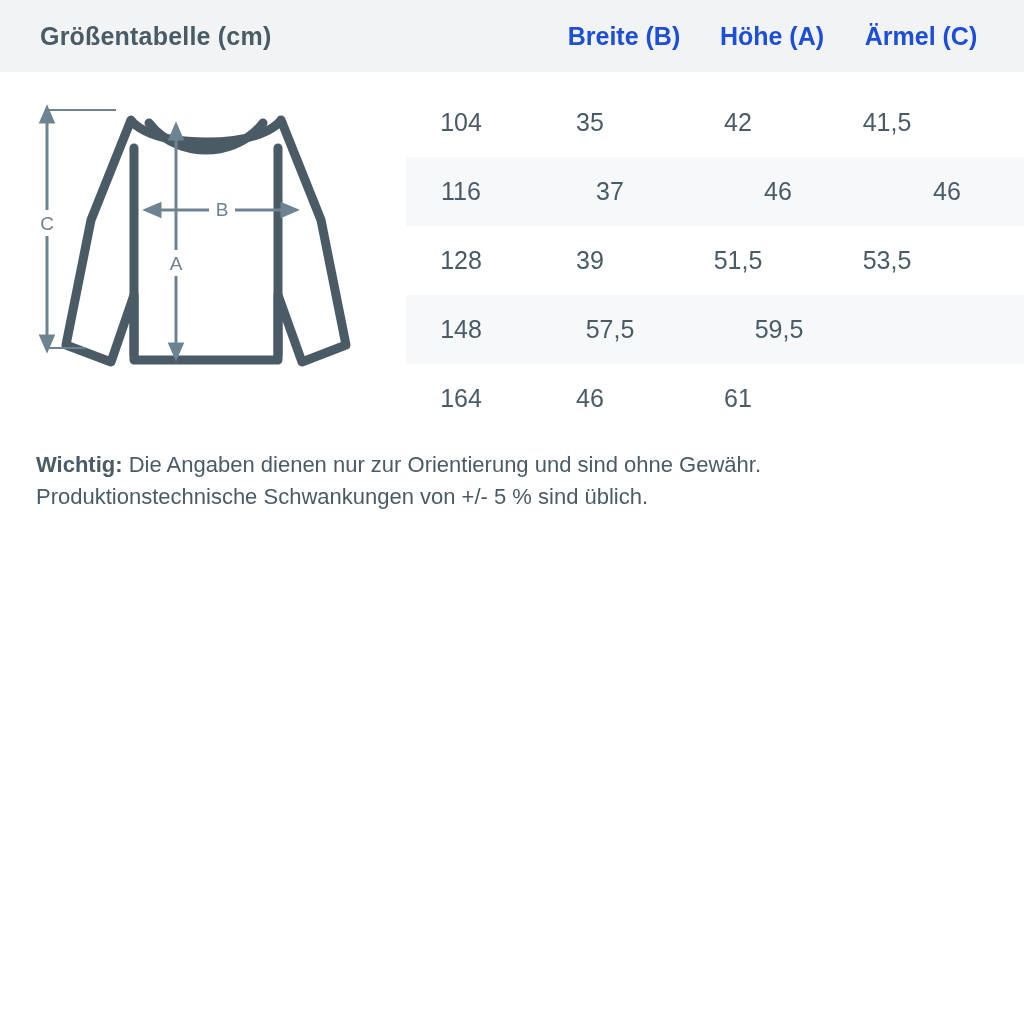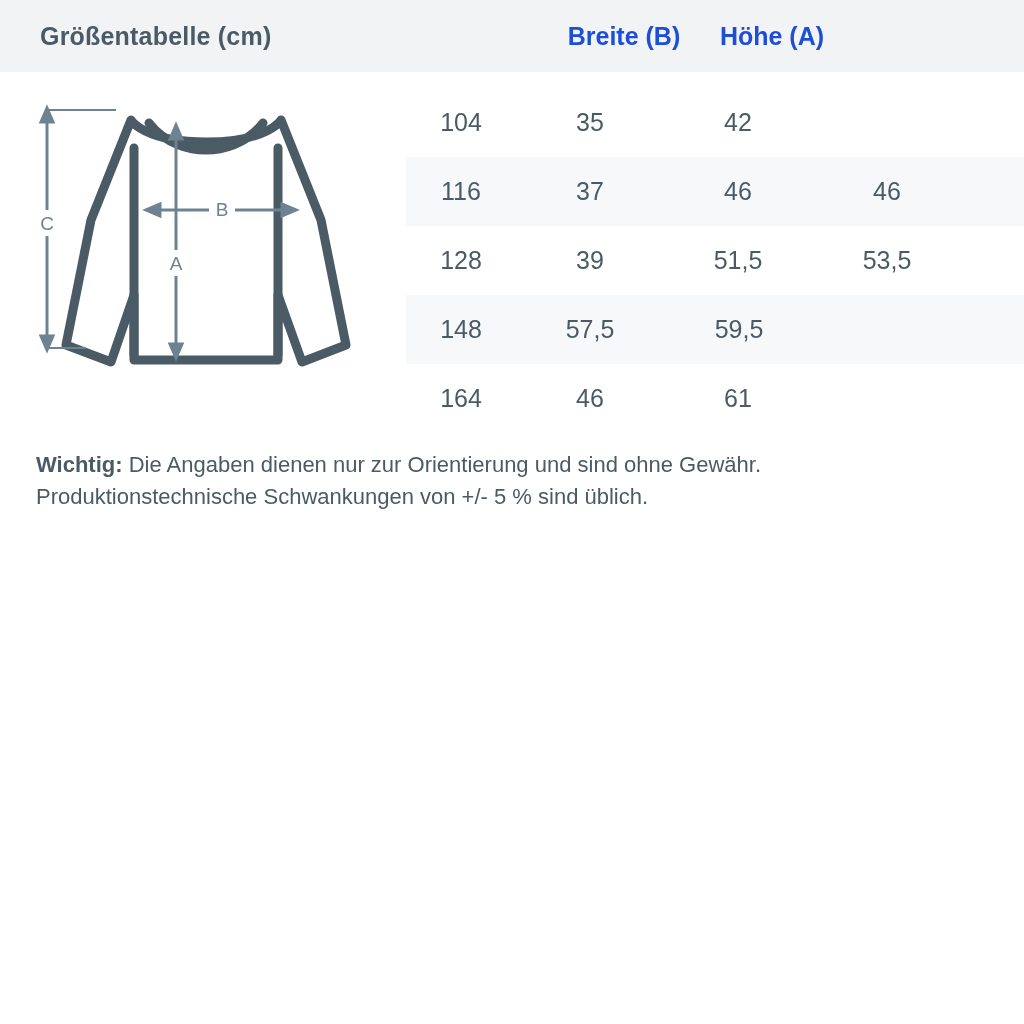--- a/index.html
+++ b/index.html
@@ -74,20 +74,21 @@
     flex: 1;
     padding-top: 16px;
   }
   .data-row {
     display: flex;
     align-items: center;
     height: 69px;
   }
   .data-row.alt {
     background: #f6f8f9;
+    gap: 20px;
   }
   .cell {
     font-size: 25px;
     color: #4a5b66;
     text-align: center;
   }
   .c-size   { flex: 0 0 110px; }
   .c-breite { flex: 0 0 148px; }
   .c-hoehe  { flex: 0 0 148px; }
   .c-aermel { flex: 0 0 150px; }
@@ -106,20 +107,21 @@
 <body>
 
 <div class="size-chart">
 
   <div class="chart-header">
     <div class="chart-title">Größentabelle (cm)</div>
     <div class="header-cells">
       <div class="header-cell hc-size"></div>
       <div class="header-cell hc-breite">Breite (B)</div>
       <div class="header-cell hc-hoehe">Höhe (A)</div>
+      <div class="header-cell hc-aermel">Ärmel (C)</div>
     </div>
   </div>
 
   <div class="chart-body">
 
     <div class="illustration">
       <svg width="390" height="300" viewBox="0 0 390 300">
         <g fill="none" stroke="#4a5b66" stroke-width="9" stroke-linejoin="round" stroke-linecap="round">
 
           <path d="M115,30 L75,130 L50,255 L95,272 L118,205 L118,270 L262,270 L262,205 L286,272 L330,255 L305,130 L265,30
@@ -160,20 +162,21 @@
         <text x="31" y="140" font-family="Liberation Sans, sans-serif" font-size="19" fill="#6e8391" text-anchor="middle">C</text>
       </svg>
     </div>
 
     <div class="rows">
 
       <div class="data-row">
         <div class="cell c-size">104</div>
         <div class="cell c-breite">35</div>
         <div class="cell c-hoehe">42</div>
+        <div class="cell c-aermel">41,5</div>
       </div>
 
       <div class="data-row alt">
         <div class="cell c-size">116</div>
         <div class="cell c-breite">37</div>
         <div class="cell c-hoehe">46</div>
         <div class="cell c-aermel">46</div>
       </div>
 
       <div class="data-row">

